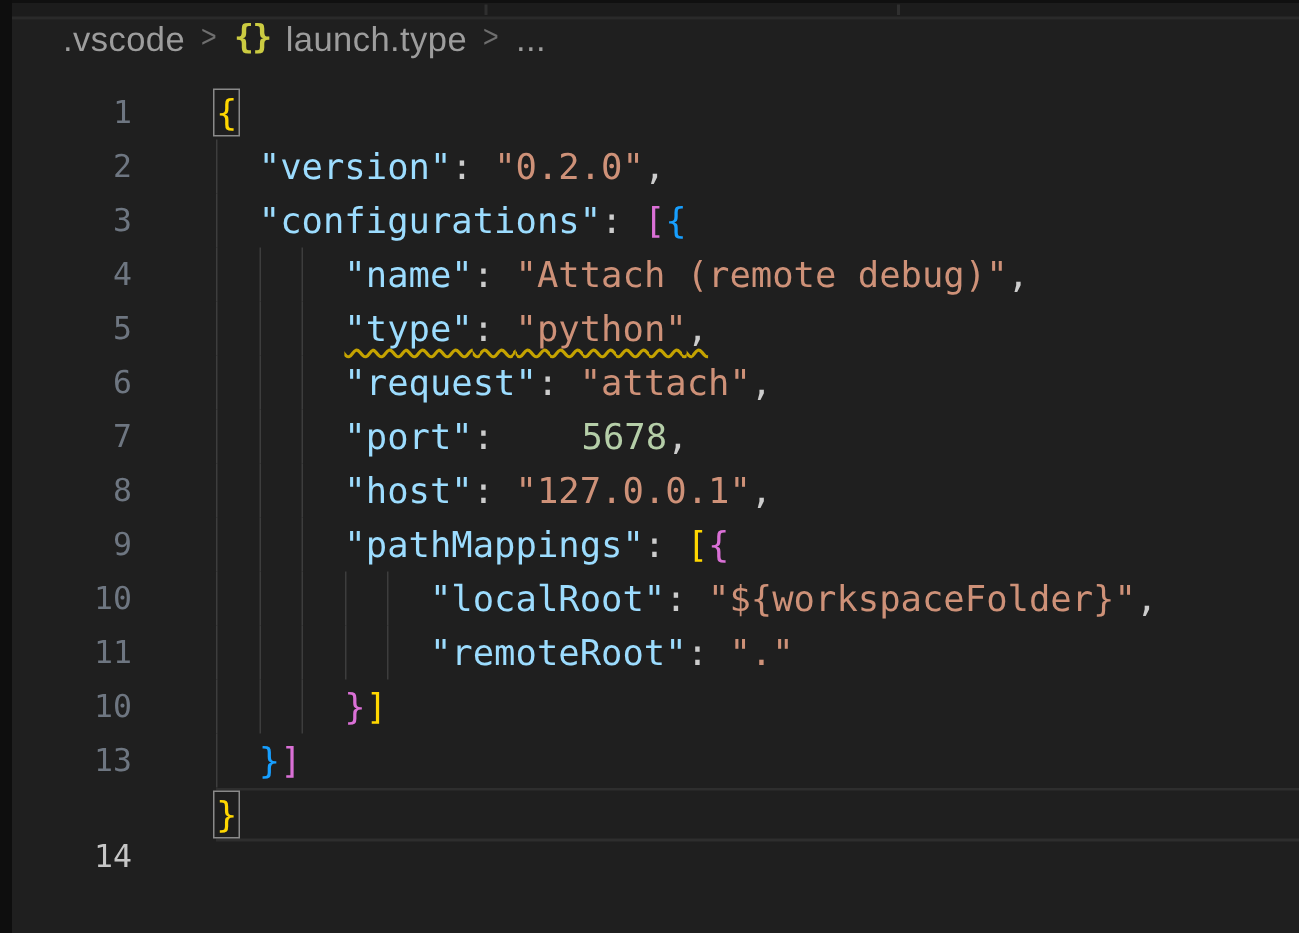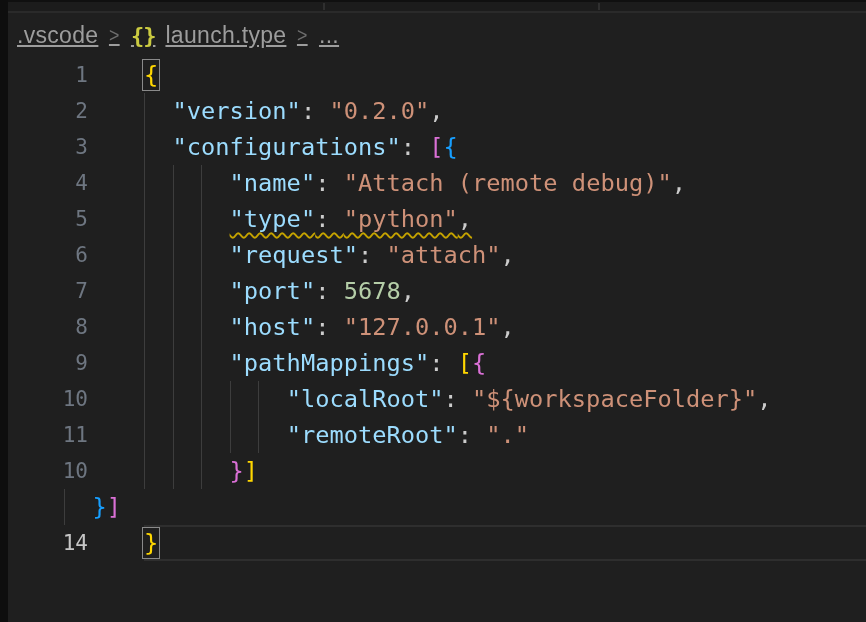--- a/index.html
+++ b/index.html
@@ -7,41 +7,41 @@
           font-family:"Liberation Sans",sans-serif;}
   .edge-left{position:absolute;left:0;top:0;width:8px;height:100%;background:#0e0e0e;}
   .main{position:absolute;left:8px;top:0;right:0;bottom:0;background:var(--bg,#1f1f1f);}
 
   
   .tab-strip{position:relative;height:9px;background:#1c1c1c;border-top:2px solid #101010;
              border-bottom:2px solid #2a2a2a;}
   .tab-sep{position:absolute;top:1px;bottom:1px;width:2px;background:#2f2f2f;}
 
   
-  .breadcrumbs{height:44px;display:flex;align-items:center;padding-left:9px;gap:10px;
-               font-size:23px;color:#9d9d9d;letter-spacing:.3px;text-decoration:underline;}
+  .breadcrumbs{height:44px;display:flex;padding-left:34px;gap:10px;
+               font-size:23px;color:#9d9d9d;letter-spacing:.3px;}
   .bc-item{color:#9d9d9d;}
   .bc-sep{color:#6e6e6e;font-size:21px;transform:scaleX(.85);font-weight:400;}
   .bc-icon{color:var(--icon-json,#cbcb41);font-family:"DejaVu Sans Mono",monospace;
            font-size:22px;font-weight:600;letter-spacing:-1px;}
 
   
   .editor{font-family:"DejaVu Sans Mono",monospace;font-size:23.7px;line-height:36px;}
   .row{display:flex;height:36px;white-space:pre;}
   .num{width:80px;text-align:right;color:var(--ln,#6e7681);font-size:21px;line-height:36px;
        user-select:none;flex:0 0 80px;}
   .code{flex:1 1 auto;position:relative;margin-left:56px;}
   .guide{position:absolute;top:0;bottom:0;width:0;border-left:1.5px solid var(--guide,#3d3d3d);}
   .row.current .code{box-shadow:inset 0 2px 0 var(--cl,#2e2e2e), inset 0 -2px 0 var(--cl,#2e2e2e);}
-  .row.current .num{color:var(--ln-active,#c6c6c6);}
+  .row.current .num{color:var(--ln-active,#c6c6c6);margin-top:28px;}
 
   .c-ws{color:var(--c-punc,#cccccc);}
   .c-key{color:var(--c-key,#9cdcfe);}
   .c-str{color:var(--c-str,#ce9178);}
-  .c-num{color:var(--c-num,#b5cea8);}
+  .c-num{color:var(--c-num,#b5cea8);margin-left:44px;}
   .c-punc{color:var(--c-punc,#cccccc);}
   .c-b1{color:var(--c-b1,#ffd700);}
   .c-b2{color:var(--c-b2,#da70d6);}
   .c-b3{color:var(--c-b3,#179fff);}
   .sq{text-decoration-line:underline;text-decoration-style:wavy;
       text-decoration-color:var(--c-warn,#c5a300);text-decoration-thickness:2px;
       text-underline-offset:5px;text-decoration-skip-ink:none;}
   .bm{outline:1.5px solid #8a8a8a;outline-offset:1px;}
 </style>
 </head>
@@ -71,17 +71,17 @@
         <div class="row"><div class="num">3</div><div class="code"><span class="guide" style="left: 0ch;"></span><span class="c-ws">  </span><span class="c-key">"configurations"</span><span class="c-punc">: </span><span class="c-b2">[</span><span class="c-b3">{</span></div></div>
         <div class="row"><div class="num">4</div><div class="code"><span class="guide" style="left: 0ch;"></span><span class="guide" style="left: 2ch;"></span><span class="guide" style="left: 4ch;"></span><span class="c-ws">      </span><span class="c-key">"name"</span><span class="c-punc">: </span><span class="c-str">"Attach (remote debug)"</span><span class="c-punc">,</span></div></div>
         <div class="row"><div class="num">5</div><div class="code"><span class="guide" style="left: 0ch;"></span><span class="guide" style="left: 2ch;"></span><span class="guide" style="left: 4ch;"></span><span class="c-ws">      </span><span class="c-key sq">"type"</span><span class="c-punc sq">: </span><span class="c-str sq">"python"</span><span class="c-punc sq">,</span></div></div>
         <div class="row"><div class="num">6</div><div class="code"><span class="guide" style="left: 0ch;"></span><span class="guide" style="left: 2ch;"></span><span class="guide" style="left: 4ch;"></span><span class="c-ws">      </span><span class="c-key">"request"</span><span class="c-punc">: </span><span class="c-str">"attach"</span><span class="c-punc">,</span></div></div>
         <div class="row"><div class="num">7</div><div class="code"><span class="guide" style="left: 0ch;"></span><span class="guide" style="left: 2ch;"></span><span class="guide" style="left: 4ch;"></span><span class="c-ws">      </span><span class="c-key">"port"</span><span class="c-punc">: </span><span class="c-num">5678</span><span class="c-punc">,</span></div></div>
         <div class="row"><div class="num">8</div><div class="code"><span class="guide" style="left: 0ch;"></span><span class="guide" style="left: 2ch;"></span><span class="guide" style="left: 4ch;"></span><span class="c-ws">      </span><span class="c-key">"host"</span><span class="c-punc">: </span><span class="c-str">"127.0.0.1"</span><span class="c-punc">,</span></div></div>
         <div class="row"><div class="num">9</div><div class="code"><span class="guide" style="left: 0ch;"></span><span class="guide" style="left: 2ch;"></span><span class="guide" style="left: 4ch;"></span><span class="c-ws">      </span><span class="c-key">"pathMappings"</span><span class="c-punc">: </span><span class="c-b1">[</span><span class="c-b2">{</span></div></div>
         <div class="row"><div class="num">10</div><div class="code"><span class="guide" style="left: 0ch;"></span><span class="guide" style="left: 2ch;"></span><span class="guide" style="left: 4ch;"></span><span class="guide" style="left: 6ch;"></span><span class="guide" style="left: 8ch;"></span><span class="c-ws">          </span><span class="c-key">"localRoot"</span><span class="c-punc">: </span><span class="c-str">"${workspaceFolder}"</span><span class="c-punc">,</span></div></div>
         <div class="row"><div class="num">11</div><div class="code"><span class="guide" style="left: 0ch;"></span><span class="guide" style="left: 2ch;"></span><span class="guide" style="left: 4ch;"></span><span class="guide" style="left: 6ch;"></span><span class="guide" style="left: 8ch;"></span><span class="c-ws">          </span><span class="c-key">"remoteRoot"</span><span class="c-punc">: </span><span class="c-str">"."</span></div></div>
         <div class="row"><div class="num">10</div><div class="code"><span class="guide" style="left: 0ch;"></span><span class="guide" style="left: 2ch;"></span><span class="guide" style="left: 4ch;"></span><span class="c-ws">      </span><span class="c-b2">}</span><span class="c-b1">]</span></div></div>
-        <div class="row"><div class="code"><span class="guide" style="left: 0ch;"></span><span class="c-ws">  </span><span class="c-b3">}</span><span class="c-b2">]</span></div></div>
+        <div class="row"><div class="num">13</div><div class="code"><span class="guide" style="left: 0ch;"></span><span class="c-ws">  </span><span class="c-b3">}</span><span class="c-b2">]</span></div></div>
         <div class="row current"><div class="num">14</div><div class="code"><span class="c-b1 bm">}</span></div></div>
       </div>
   </div>
 </div>
 
 </body></html>

